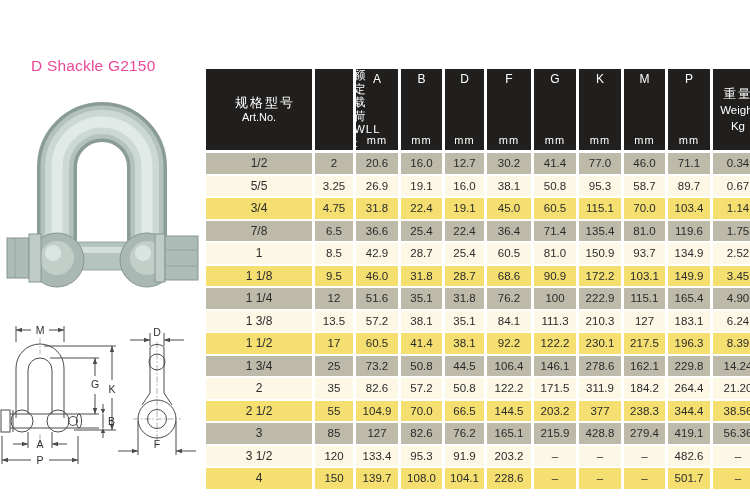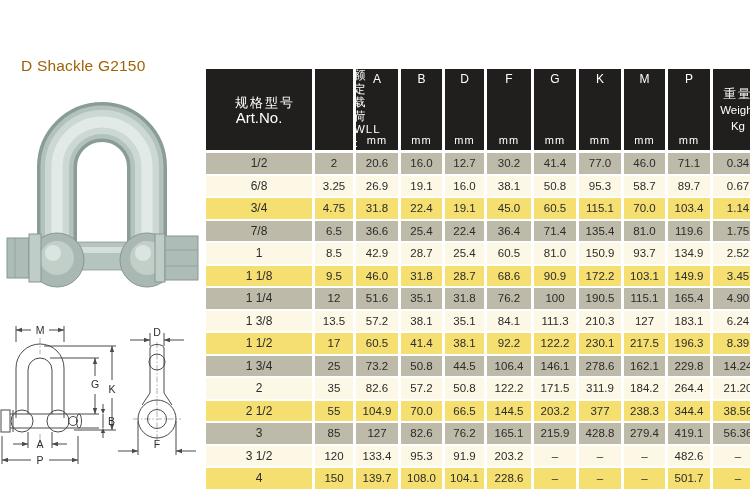--- a/index.html
+++ b/index.html
@@ -2,22 +2,22 @@
 <html><head>
 <meta charset="utf-8">
 <style>
   html,body{margin:0;padding:0;}
   body{
     width:750px;height:502px;position:relative;overflow:hidden;
     background:#ffffff;
     font-family:"Liberation Sans","DejaVu Sans",sans-serif;
   }
   .title{
-    position:absolute;left:21px;top:47px;
-    font-size:15.5px;color:#a16207;font-weight:400;letter-spacing:.2px;
+    position:absolute;left:31px;top:47px;
+    font-size:15.5px;color:#ec4899;font-weight:400;letter-spacing:.2px;
   }
   .photo{position:absolute;left:5px;top:92px;width:195px;height:210px;}
   .diagram{position:absolute;left:0;top:318px;width:220px;height:184px;}
 
   table.spec{
     position:absolute;left:206px;top:69px;width:538px;
     border-collapse:collapse;table-layout:fixed;
   }
   table.spec th{
     background:#211f1d;color:#ffffff;height:80px;
@@ -29,21 +29,21 @@
     height:20.5px;padding:0;text-align:center;vertical-align:middle;
     font-size:11.5px;color:#2b2b2b;
     border-right:3px solid #ffffff;border-bottom:2px solid #ffffff;
     white-space:nowrap;overflow:hidden;
   }
   table.spec td:last-child{border-right:0;}
   table.spec td:first-child{font-size:12px;}
 
   th .ln{line-height:13px;}
   th.h-art-no .ln0{font-size:13px;letter-spacing:2px;margin-bottom:2px;padding-left:12px;}
-  th.h-art-no .ln1{font-size:15px;}
+  th.h-art-no .ln1{font-size:11px;}
   th.h-wll .ln{font-size:11.5px;line-height:13.5px;letter-spacing:1px;padding-left:39px;}
   th[class*="h-dim"] .ln0{font-size:12px;margin-bottom:11px;}
   th[class*="h-dim"] .ln1{font-size:11px;letter-spacing:1px;margin-top:48px;}
   th.h-weight .ln{font-size:11.5px;line-height:16px;}
   th.h-weight .ln0{font-size:12.5px;letter-spacing:2px;}
 
   .dim-line{stroke:#4a4a4a;stroke-width:1;fill:none;}
   .dim-arrow{fill:#4a4a4a;stroke:none;}
   .cl{stroke:#7a7a7a;stroke-width:.6;fill:none;stroke-dasharray:6 2 1.5 2;}
   .dim-label{fill:#2e2e2e;font-size:10.5px;font-family:"Liberation Sans","DejaVu Sans",sans-serif;}
@@ -233,21 +233,21 @@
         <td>16.0</td>
         <td>12.7</td>
         <td>30.2</td>
         <td>41.4</td>
         <td>77.0</td>
         <td>46.0</td>
         <td>71.1</td>
         <td>0.34</td>
       </tr>
       <tr style="background: rgb(252, 248, 229);">
-        <td>6/8</td>
+        <td>5/5</td>
         <td>3.25</td>
         <td>26.9</td>
         <td>19.1</td>
         <td>16.0</td>
         <td>38.1</td>
         <td>50.8</td>
         <td>95.3</td>
         <td>58.7</td>
         <td>89.7</td>
         <td>0.67</td>
@@ -305,21 +305,21 @@
         <td>3.45</td>
       </tr>
       <tr style="background: rgb(189, 186, 169);">
         <td>1 1/4</td>
         <td>12</td>
         <td>51.6</td>
         <td>35.1</td>
         <td>31.8</td>
         <td>76.2</td>
         <td>100</td>
-        <td>190.5</td>
+        <td>222.9</td>
         <td>115.1</td>
         <td>165.4</td>
         <td>4.90</td>
       </tr>
       <tr style="background: rgb(252, 248, 229);">
         <td>1 3/8</td>
         <td>13.5</td>
         <td>57.2</td>
         <td>38.1</td>
         <td>35.1</td>

